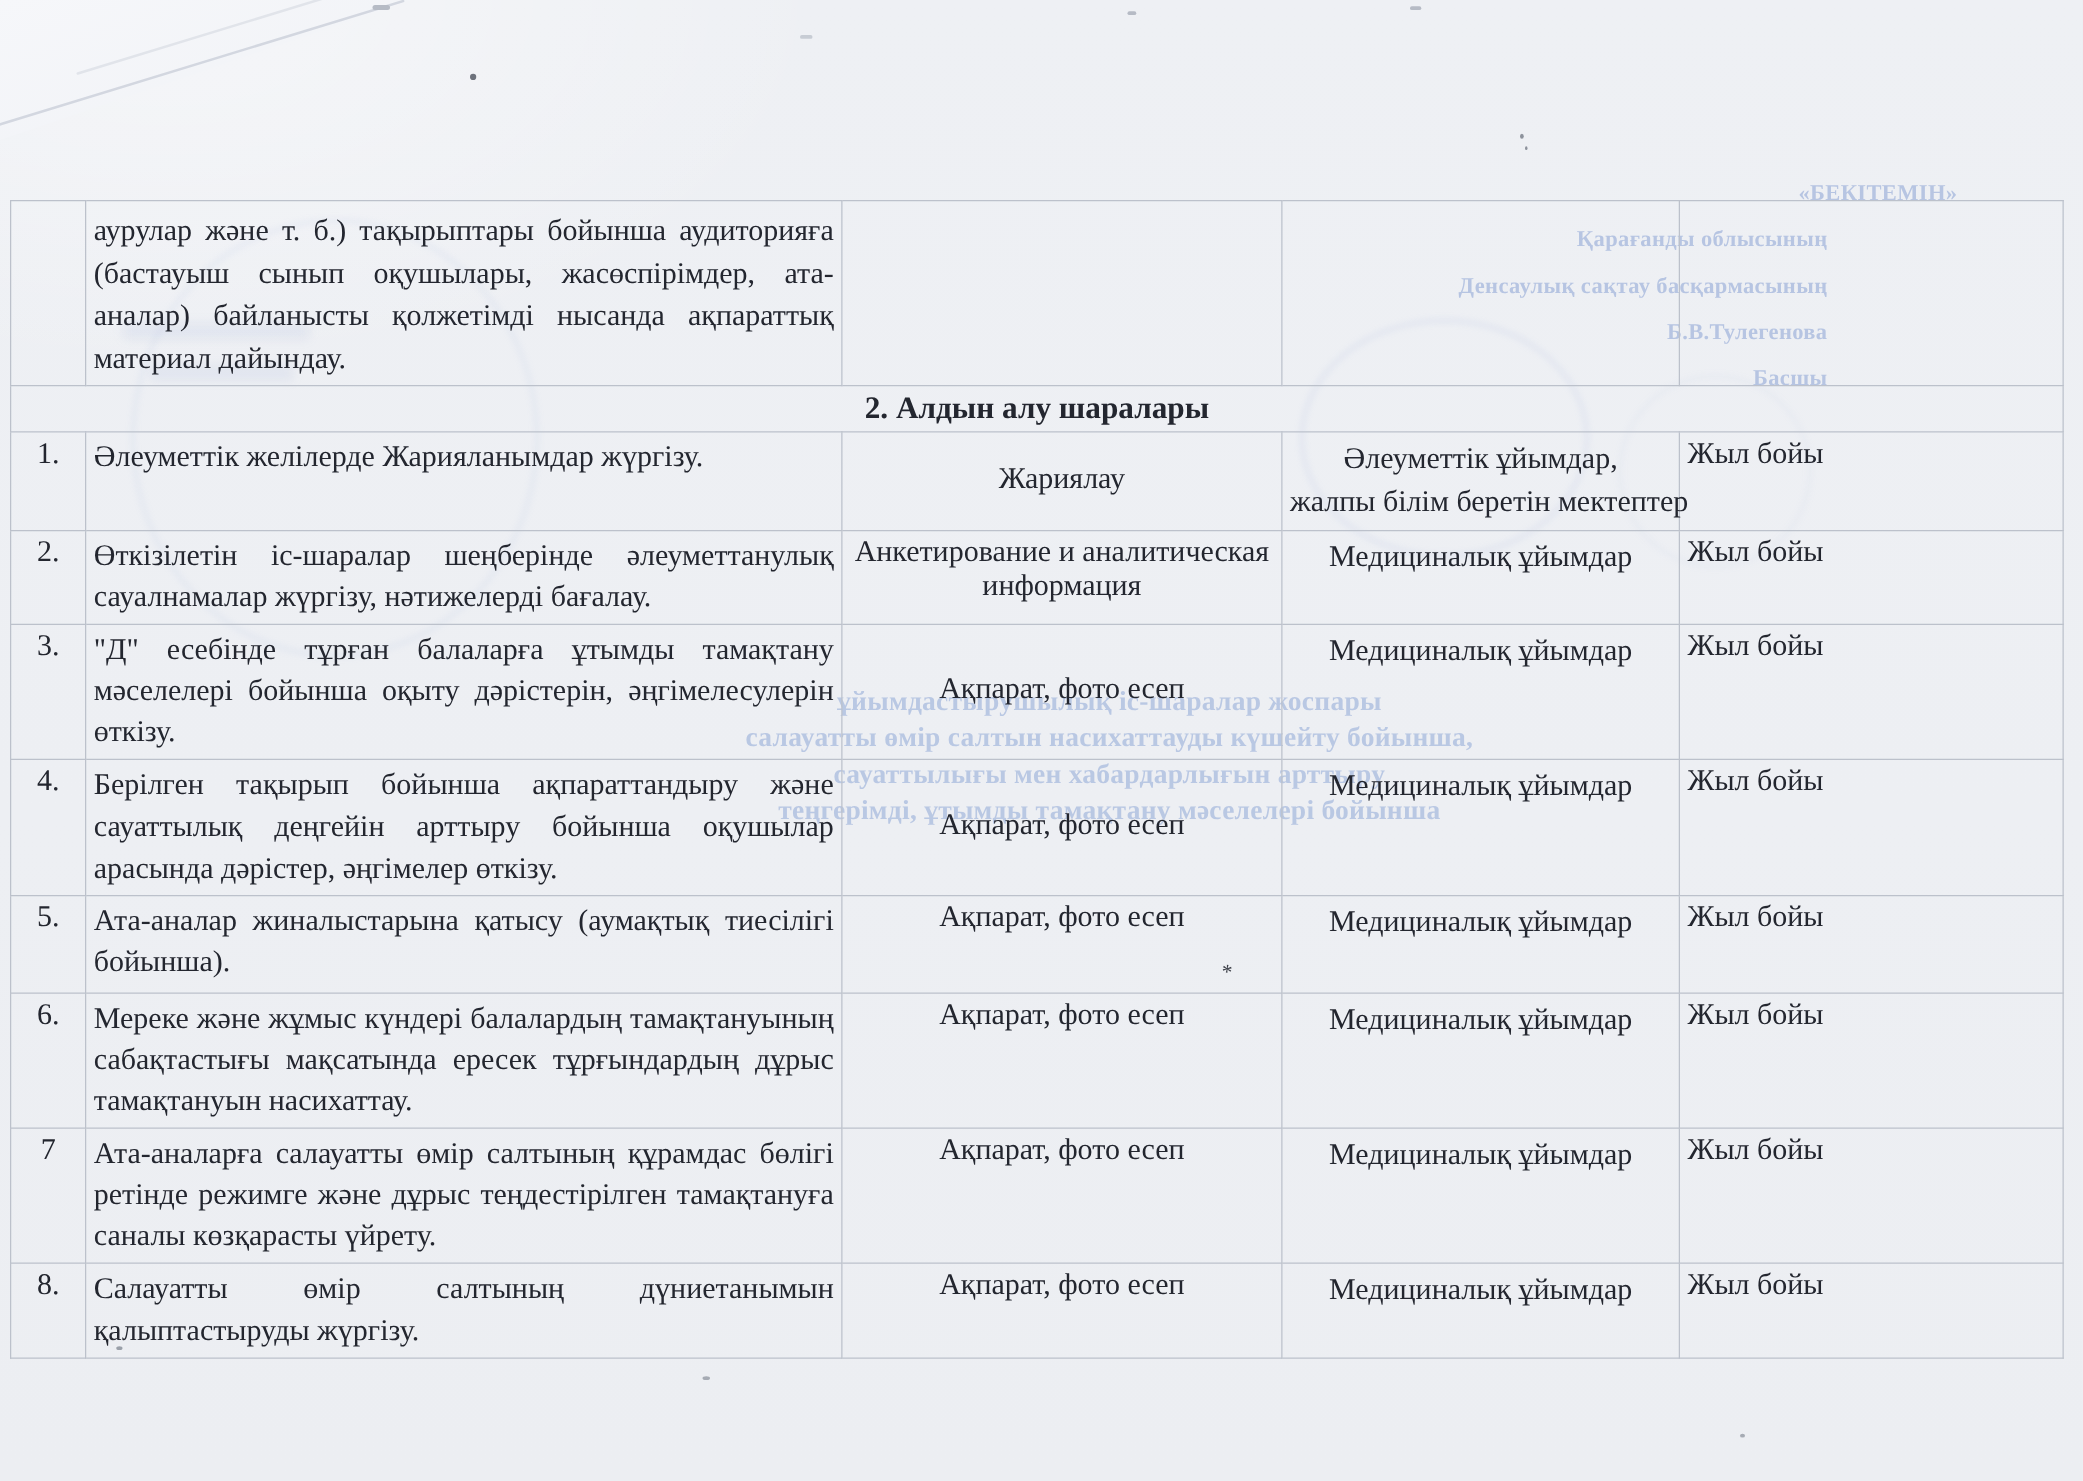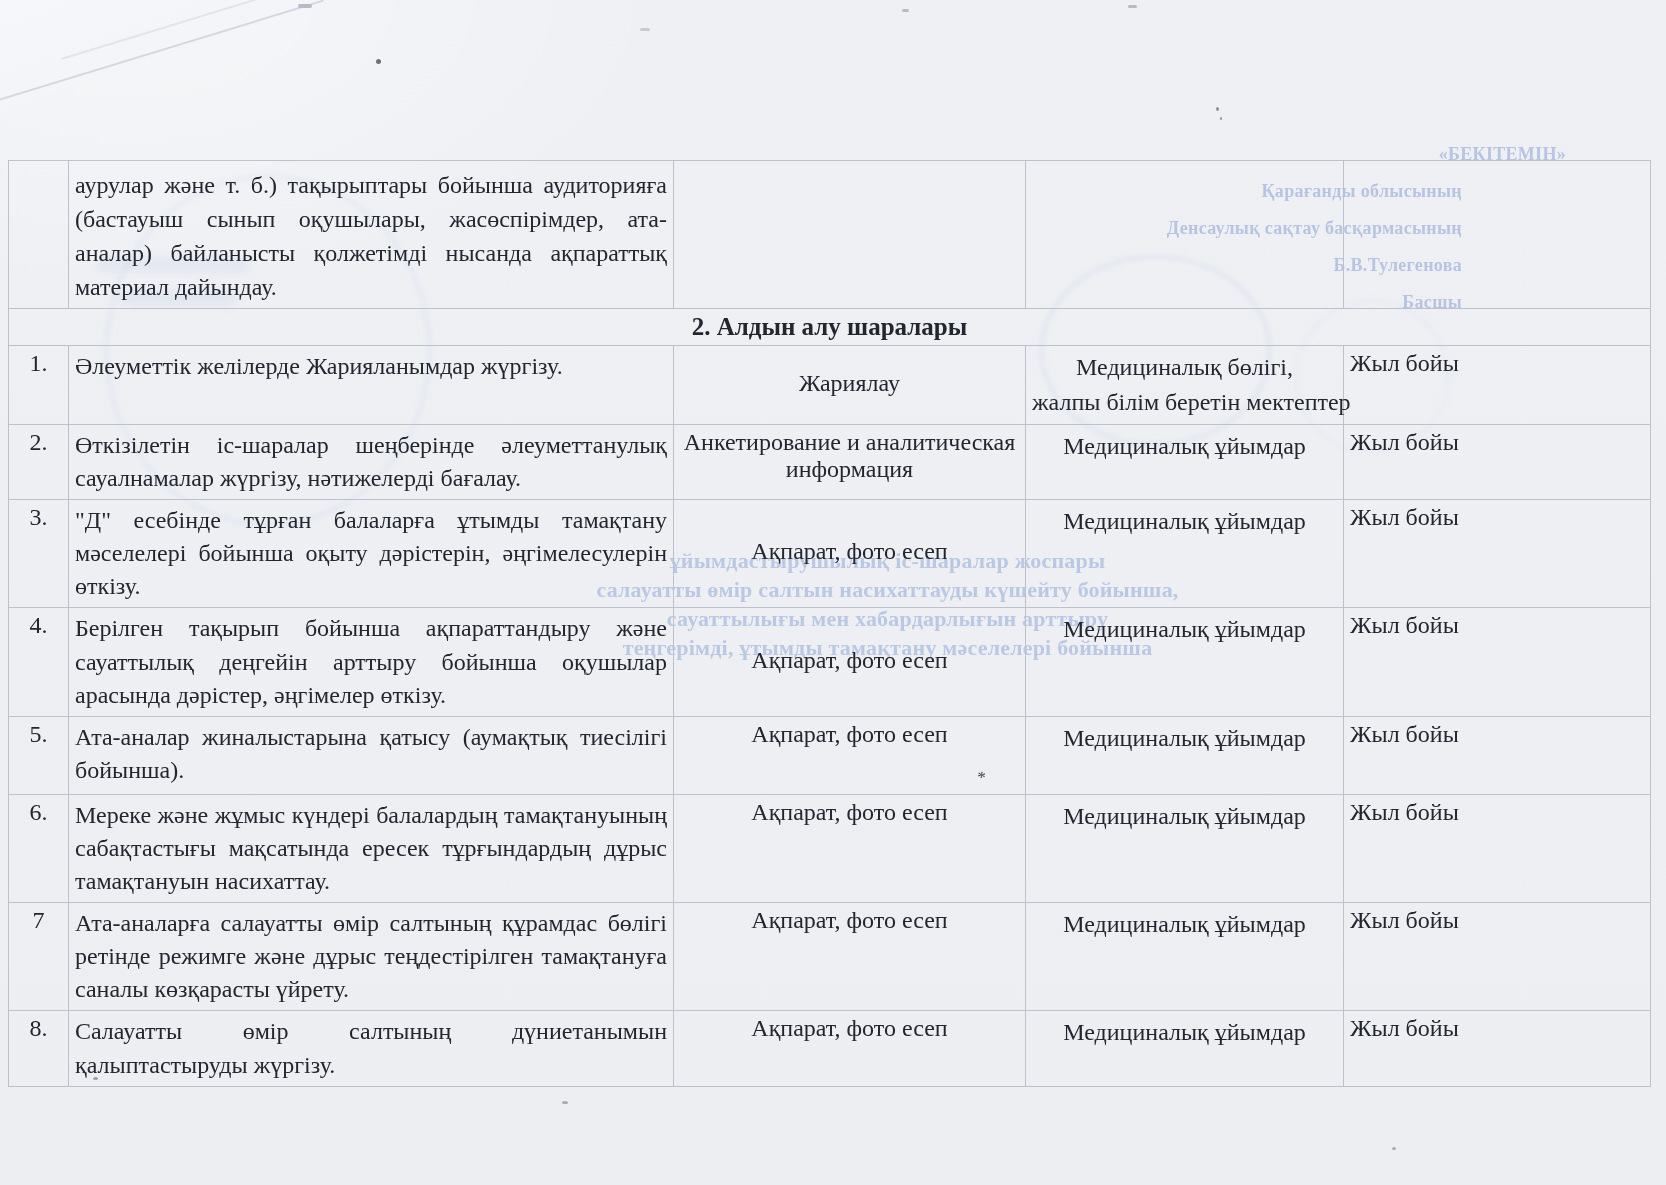--- a/index.html
+++ b/index.html
@@ -131,21 +131,21 @@
         <td class="resp"></td>
         <td class="period"></td>
       </tr>
       <tr class="section-row">
         <td class="section" colspan="5">2. Алдын алу шаралары</td>
       </tr>
     <tr style="height: 78px;">
     <td class="num">1.</td>
     <td class="desc">Әлеуметтік желілерде Жарияланымдар жүргізу.</td>
     <td class="report v-mid">Жариялау</td>
-    <td class="resp">Медициналық бөлігі,
+    <td class="resp">Әлеуметтік ұйымдар,
 жалпы білім беретін мектептер</td>
     <td class="period">Жыл бойы</td>
   </tr>
         <tr style="height: 70px;">
     <td class="num">2.</td>
     <td class="desc">Өткізілетін іс-шаралар шеңберінде әлеуметтанулық сауалнамалар жүргізу, нәтижелерді бағалау.</td>
     <td class="report">Анкетирование и аналитическая
 информация</td>
     <td class="resp">Медициналық ұйымдар</td>
     <td class="period">Жыл бойы</td>

